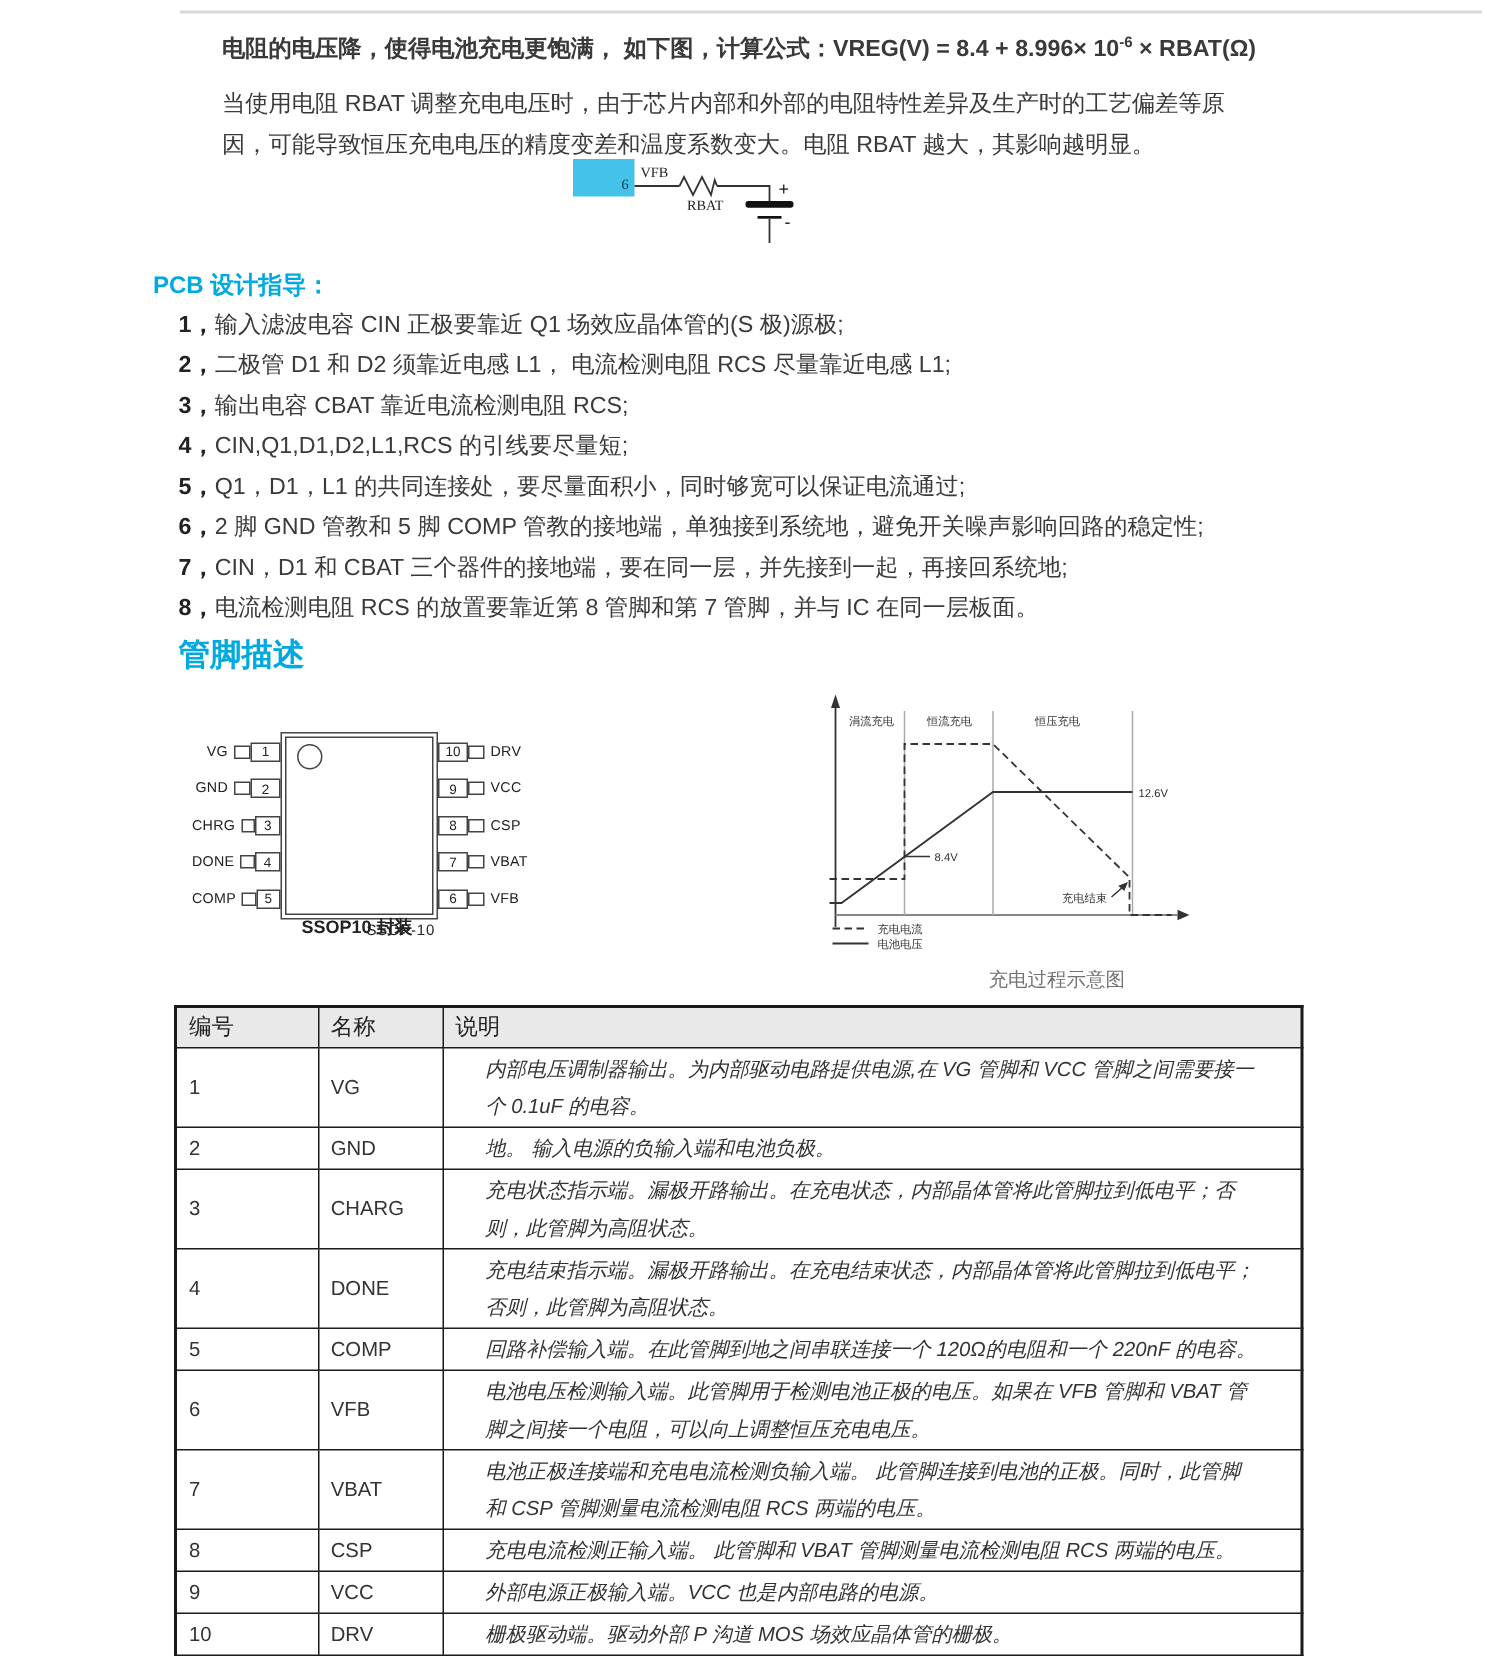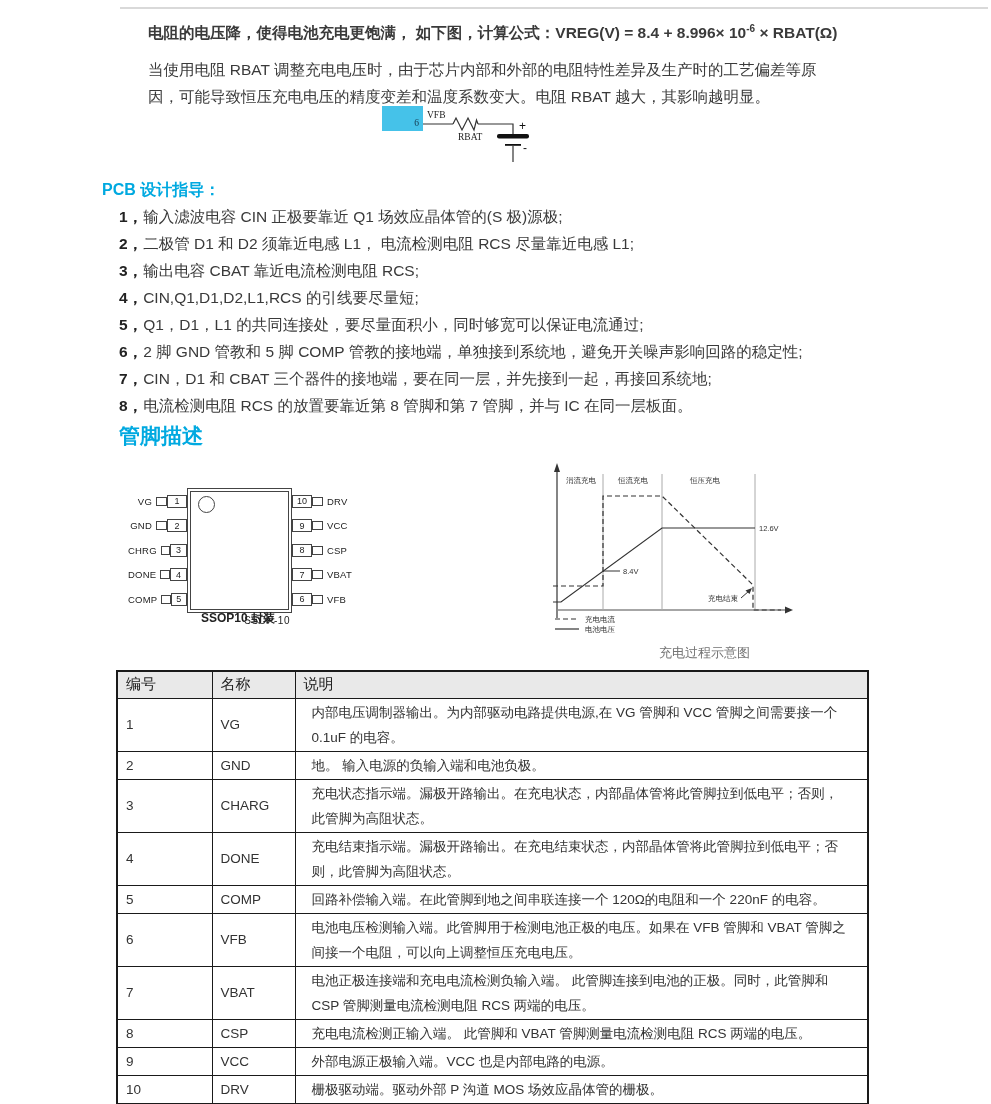--- a/index.html
+++ b/index.html
@@ -50,21 +50,21 @@
                  font-size:13px;font-weight:normal;color:#737373;}
 
   
   .pintable{position:absolute;left:116px;top:670px;width:751px;border-collapse:collapse;
             table-layout:fixed;}
   .pintable th,.pintable td{border:1px solid #1a1a1a;box-sizing:border-box;}
   .pintable{border:2px solid #1a1a1a;}
   .pintable thead th{background:#e9e9e9;font-size:15px;font-weight:normal;color:#222;
                      text-align:left;height:27px;padding:0 8px;}
   .pintable td{font-size:13.5px;color:#333;line-height:25px;padding:1px 8px;}
-  .pintable td.desc{padding:1px 16px;}
+  .pintable td.desc{padding:1px 28px;font-style:italic;}
 </style>
 </head>
 <body>
 
 <div id="page">
 
   <div class="topline"></div>
 
   <div class="intro">
     <span>电阻的电压降，使得电池充电更饱满， 如下图，计算公式：VREG(V)  = 8.4 + 8.996× 10</span><sup>-6</sup><span> × RBAT(Ω)</span>

